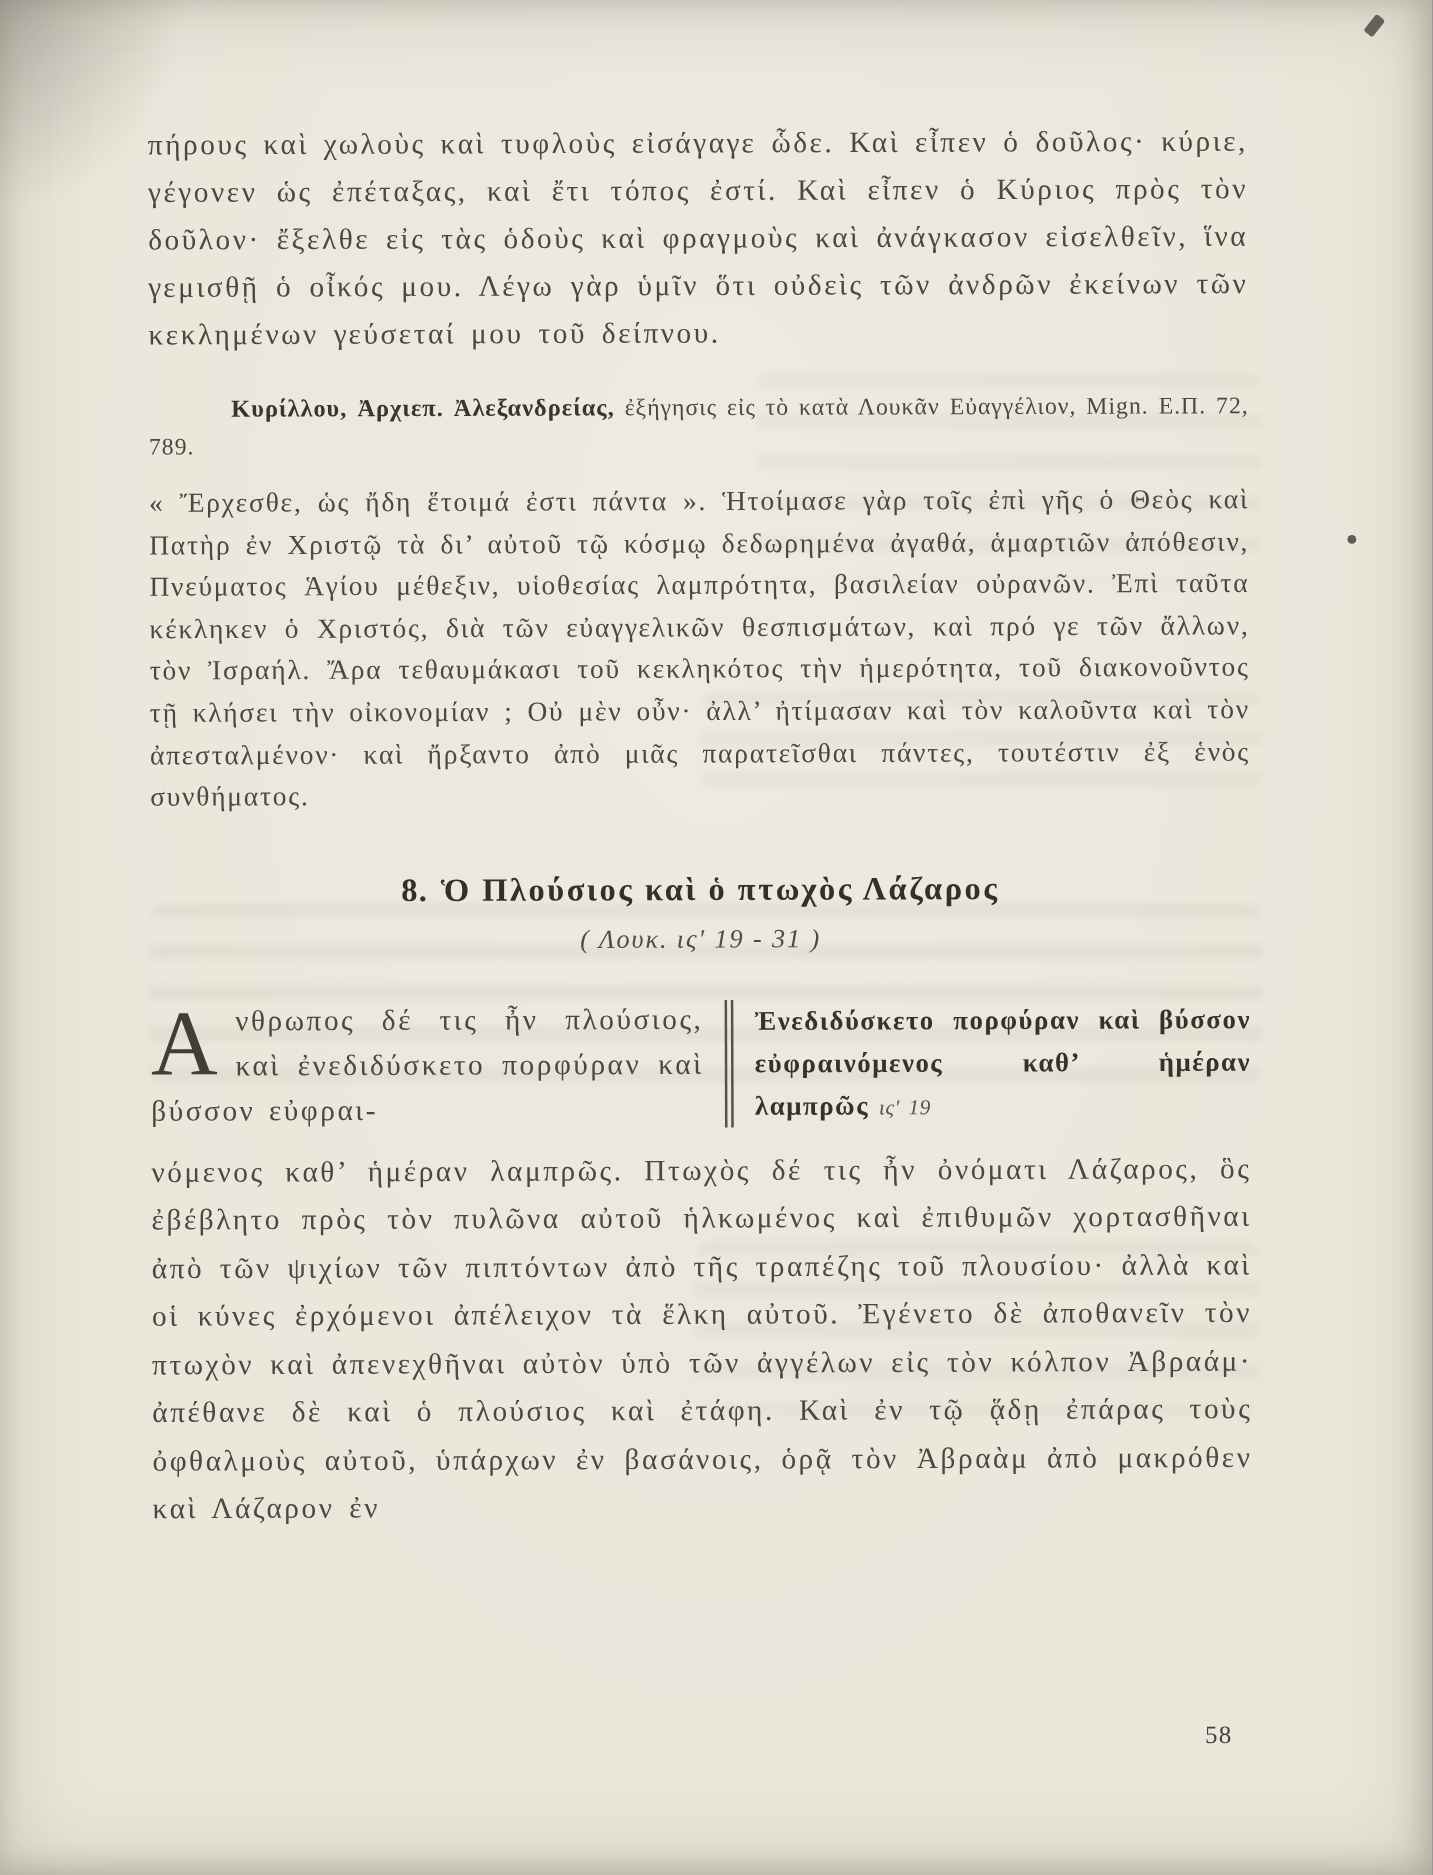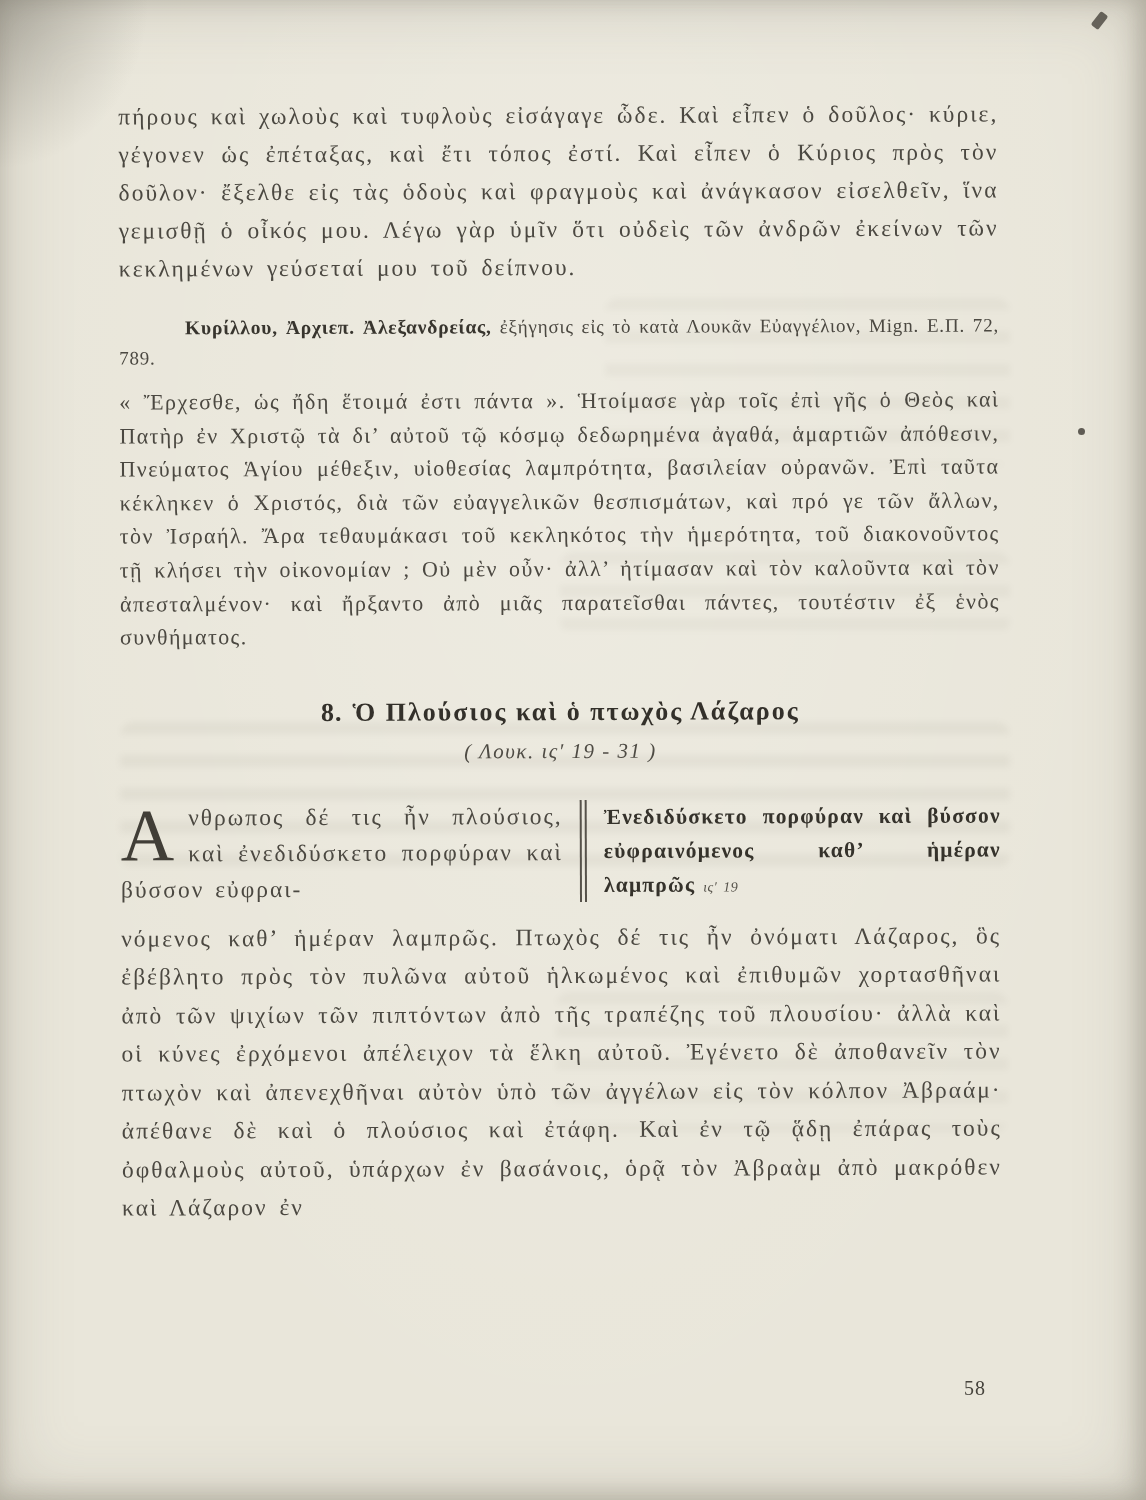--- a/index.html
+++ b/index.html
@@ -149,21 +149,21 @@
     line-height: 34px;
     letter-spacing: 1.2px;
     word-spacing: 2px;
     text-align: justify;
     color: #35322b;
     padding-top: 2px;
   }
   .verse-ref {
     font-weight: normal;
     font-style: italic;
-    font-size: 14px;
+    font-size: 17px;
     color: #56534b;
     margin-left: 8px;
     letter-spacing: 0.5px;
   }
   .continuation {
     margin-top: 12px;
     line-height: 38.5px;
   }
   .page-number {
     position: absolute;

